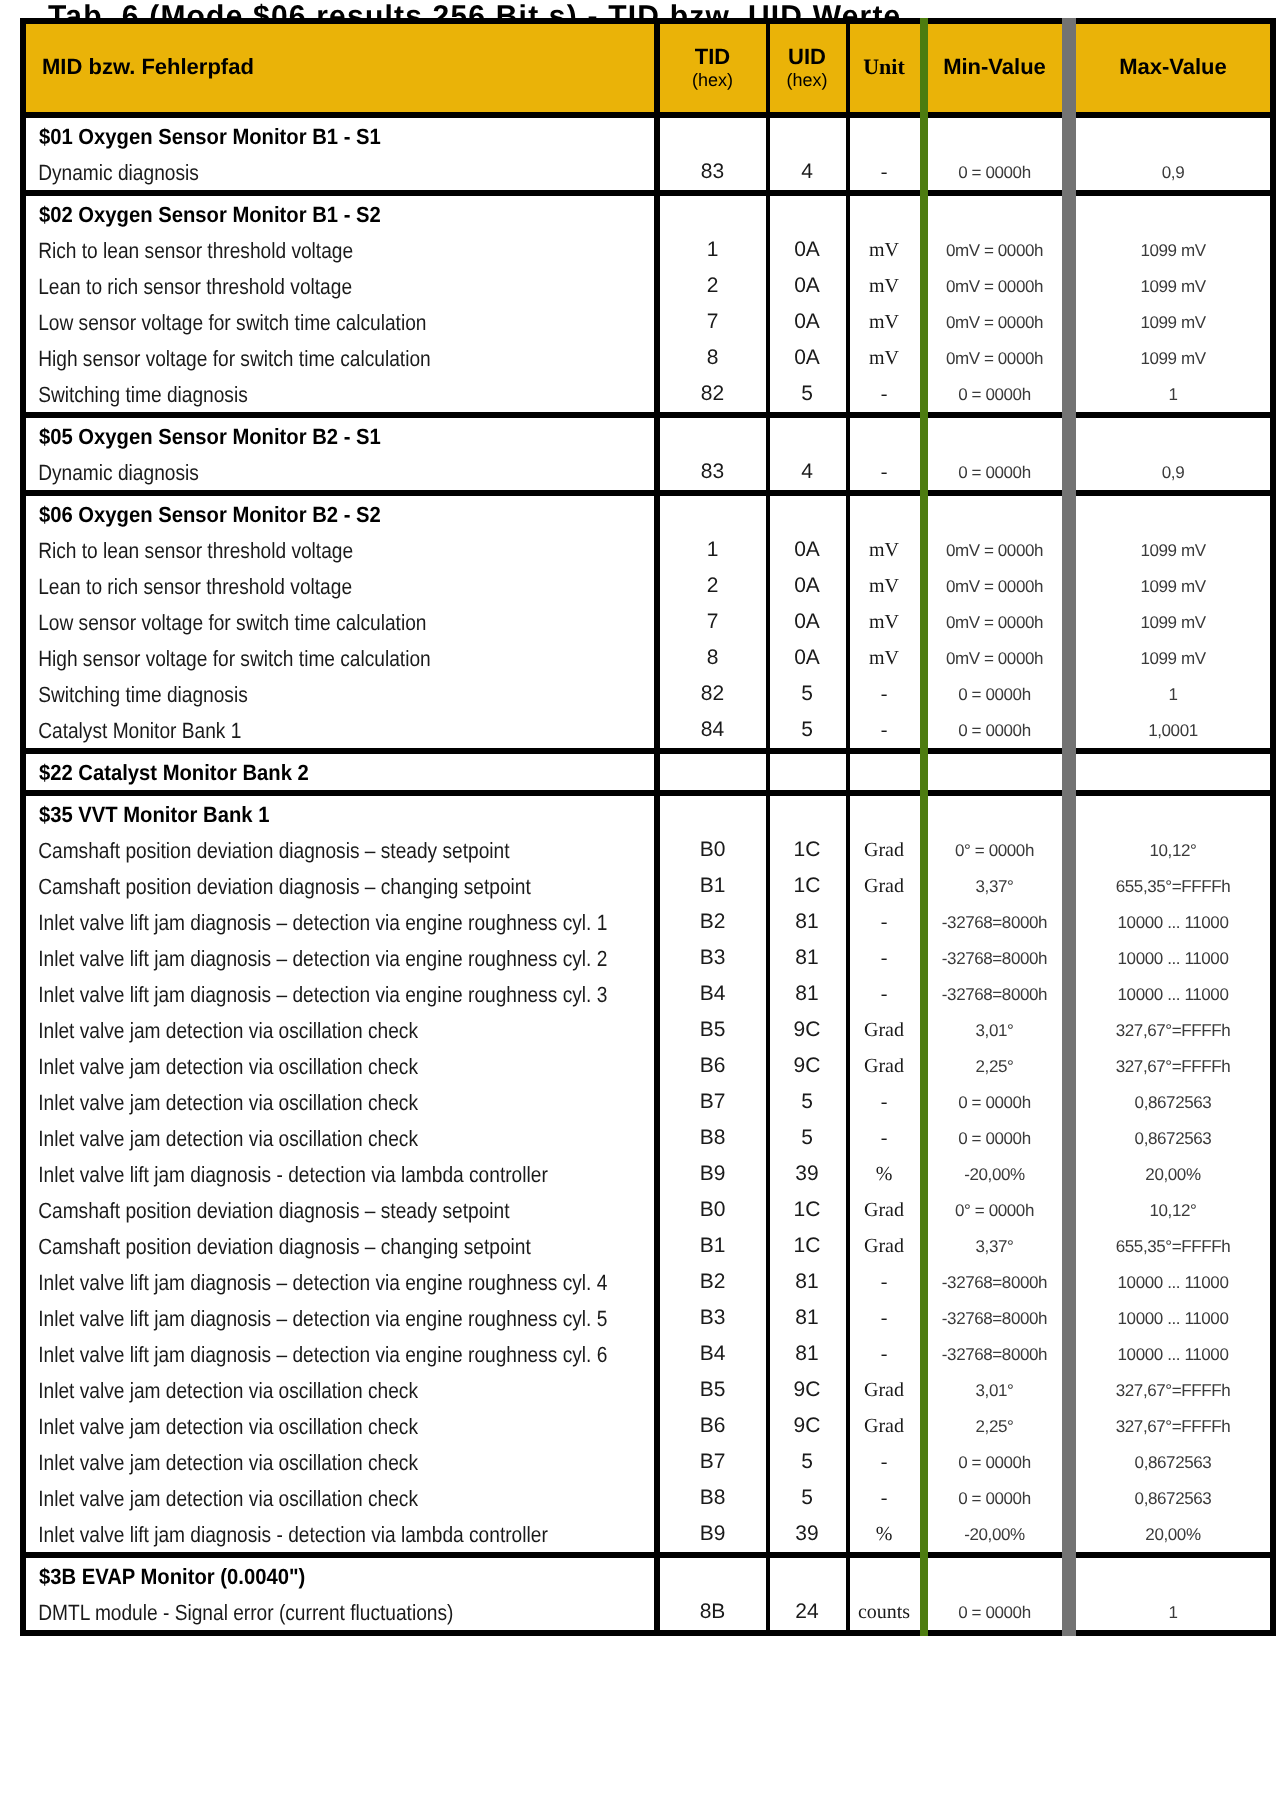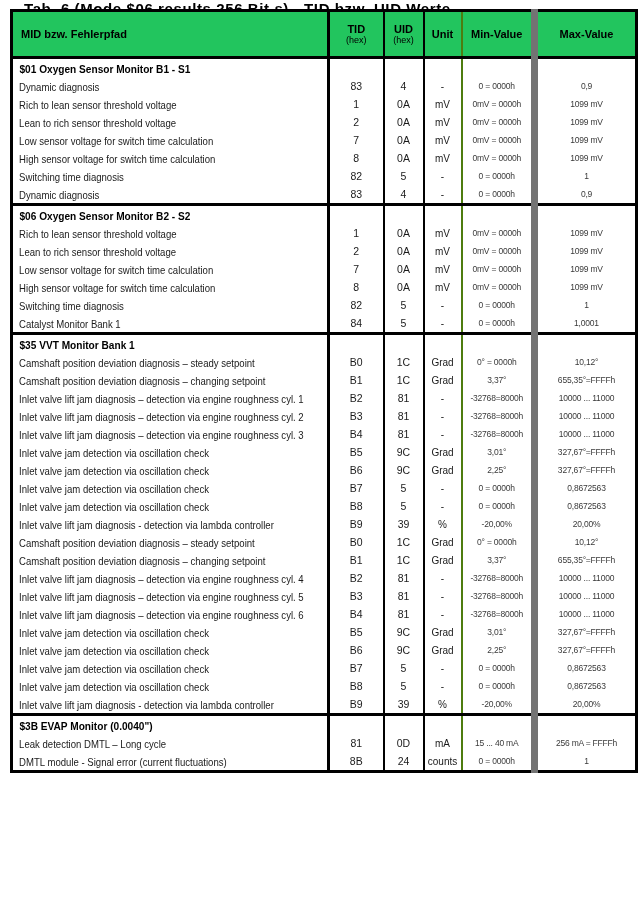--- a/index.html
+++ b/index.html
@@ -16,26 +16,26 @@
   table.doc{
     border-collapse:collapse;table-layout:fixed;
     margin-left:10px;width:625px;border:3px solid #000;
   }
   col.w-mid{width:317px;} col.w-tid{width:55px;} col.w-uid{width:40px;}
   col.w-unit{width:38px;} col.w-min{width:73px;} col.w-max{width:102px;}
 
   
   .c-tid{border-left:3px solid #000;}
   .c-uid{border-left:2px solid #000;}
-  .c-unit{border-left:2px solid #000;}
-  .c-min{border-left:2px solid #4d7c0f;}
+  .c-unit{border-left:2px solid #000;font-family:Liberation Serif, serif;}
+  .c-min{border-left:4px solid #4d7c0f;}
   .c-max{border-left:7px solid #737373;}
 
   thead th{
-    background:#22c55e;border-bottom:3px solid #000;height:44px;
+    background:#eab308;border-bottom:3px solid #000;height:44px;
     vertical-align:middle;padding:0;color:#000;
   }
   .hmid{display:block;text-align:left;padding-left:8px;font-weight:bold;font-size:11px;}
   .hlab{font-weight:bold;font-size:11px;line-height:12px;text-align:center;}
   .hsub{font-weight:normal;font-size:9px;line-height:11px;text-align:center;}
 
   tbody td{padding:0;vertical-align:middle;}
   tr.section-row td{border-top:3px solid #000;height:14px;}
   tr.data-row td{height:15px;}
 
@@ -104,20 +104,28 @@
           <td class="c-max"></td>
         </tr>
         <tr class="data-row">
           <td class="c-mid"><span class="desc">Dynamic diagnosis</span></td>
           <td class="c-tid val">83</td>
           <td class="c-uid val">4</td>
           <td class="c-unit unitv">-</td>
           <td class="c-min mm">0 = 0000h</td>
           <td class="c-max mm">0,9</td>
         </tr>
+        <tr class="section-row">
+          <td class="c-mid"><span class="sec-title">$02 Oxygen Sensor Monitor B1 - S2</span></td>
+          <td class="c-tid"></td>
+          <td class="c-uid"></td>
+          <td class="c-unit"></td>
+          <td class="c-min"></td>
+          <td class="c-max"></td>
+        </tr>
         <tr class="data-row">
           <td class="c-mid"><span class="desc">Rich to lean sensor threshold voltage</span></td>
           <td class="c-tid val">1</td>
           <td class="c-uid val">0A</td>
           <td class="c-unit unitv">mV</td>
           <td class="c-min mm">0mV = 0000h</td>
           <td class="c-max mm">1099 mV</td>
         </tr>
         <tr class="data-row">
           <td class="c-mid"><span class="desc">Lean to rich sensor threshold voltage</span></td>
@@ -143,20 +151,28 @@
           <td class="c-min mm">0mV = 0000h</td>
           <td class="c-max mm">1099 mV</td>
         </tr>
         <tr class="data-row">
           <td class="c-mid"><span class="desc">Switching time diagnosis</span></td>
           <td class="c-tid val">82</td>
           <td class="c-uid val">5</td>
           <td class="c-unit unitv">-</td>
           <td class="c-min mm">0 = 0000h</td>
           <td class="c-max mm">1</td>
+        </tr>
+        <tr class="section-row">
+          <td class="c-mid"><span class="sec-title">$05 Oxygen Sensor Monitor B2 - S1</span></td>
+          <td class="c-tid"></td>
+          <td class="c-uid"></td>
+          <td class="c-unit"></td>
+          <td class="c-min"></td>
+          <td class="c-max"></td>
         </tr>
         <tr class="data-row">
           <td class="c-mid"><span class="desc">Dynamic diagnosis</span></td>
           <td class="c-tid val">83</td>
           <td class="c-uid val">4</td>
           <td class="c-unit unitv">-</td>
           <td class="c-min mm">0 = 0000h</td>
           <td class="c-max mm">0,9</td>
         </tr>
         <tr class="section-row">
@@ -207,20 +223,28 @@
           <td class="c-min mm">0 = 0000h</td>
           <td class="c-max mm">1</td>
         </tr>
         <tr class="data-row">
           <td class="c-mid"><span class="desc">Catalyst Monitor Bank 1</span></td>
           <td class="c-tid val">84</td>
           <td class="c-uid val">5</td>
           <td class="c-unit unitv">-</td>
           <td class="c-min mm">0 = 0000h</td>
           <td class="c-max mm">1,0001</td>
+        </tr>
+        <tr class="section-row">
+          <td class="c-mid"><span class="sec-title">$22 Catalyst Monitor Bank 2</span></td>
+          <td class="c-tid"></td>
+          <td class="c-uid"></td>
+          <td class="c-unit"></td>
+          <td class="c-min"></td>
+          <td class="c-max"></td>
         </tr>
         <tr class="section-row">
           <td class="c-mid"><span class="sec-title">$35 VVT Monitor Bank 1</span></td>
           <td class="c-tid"></td>
           <td class="c-uid"></td>
           <td class="c-unit"></td>
           <td class="c-min"></td>
           <td class="c-max"></td>
         </tr>
         <tr class="data-row">
@@ -385,28 +409,20 @@
         </tr>
         <tr class="section-row">
           <td class="c-mid"><span class="sec-title">$3B EVAP Monitor (0.0040")</span></td>
           <td class="c-tid"></td>
           <td class="c-uid"></td>
           <td class="c-unit"></td>
           <td class="c-min"></td>
           <td class="c-max"></td>
         </tr>
         <tr class="data-row">
-          <td class="c-mid"><span class="desc">Leak detection DMTL – Long cycle</span></td>
-          <td class="c-tid val">81</td>
-          <td class="c-uid val">0D</td>
-          <td class="c-unit unitv">mA</td>
-          <td class="c-min mm">15 ... 40 mA</td>
-          <td class="c-max mm">256 mA = FFFFh</td>
-        </tr>
-        <tr class="data-row">
           <td class="c-mid"><span class="desc">DMTL module - Signal error (current fluctuations)</span></td>
           <td class="c-tid val">8B</td>
           <td class="c-uid val">24</td>
           <td class="c-unit unitv">counts</td>
           <td class="c-min mm">0 = 0000h</td>
           <td class="c-max mm">1</td>
         </tr>
       </tbody>
   </table>
 

